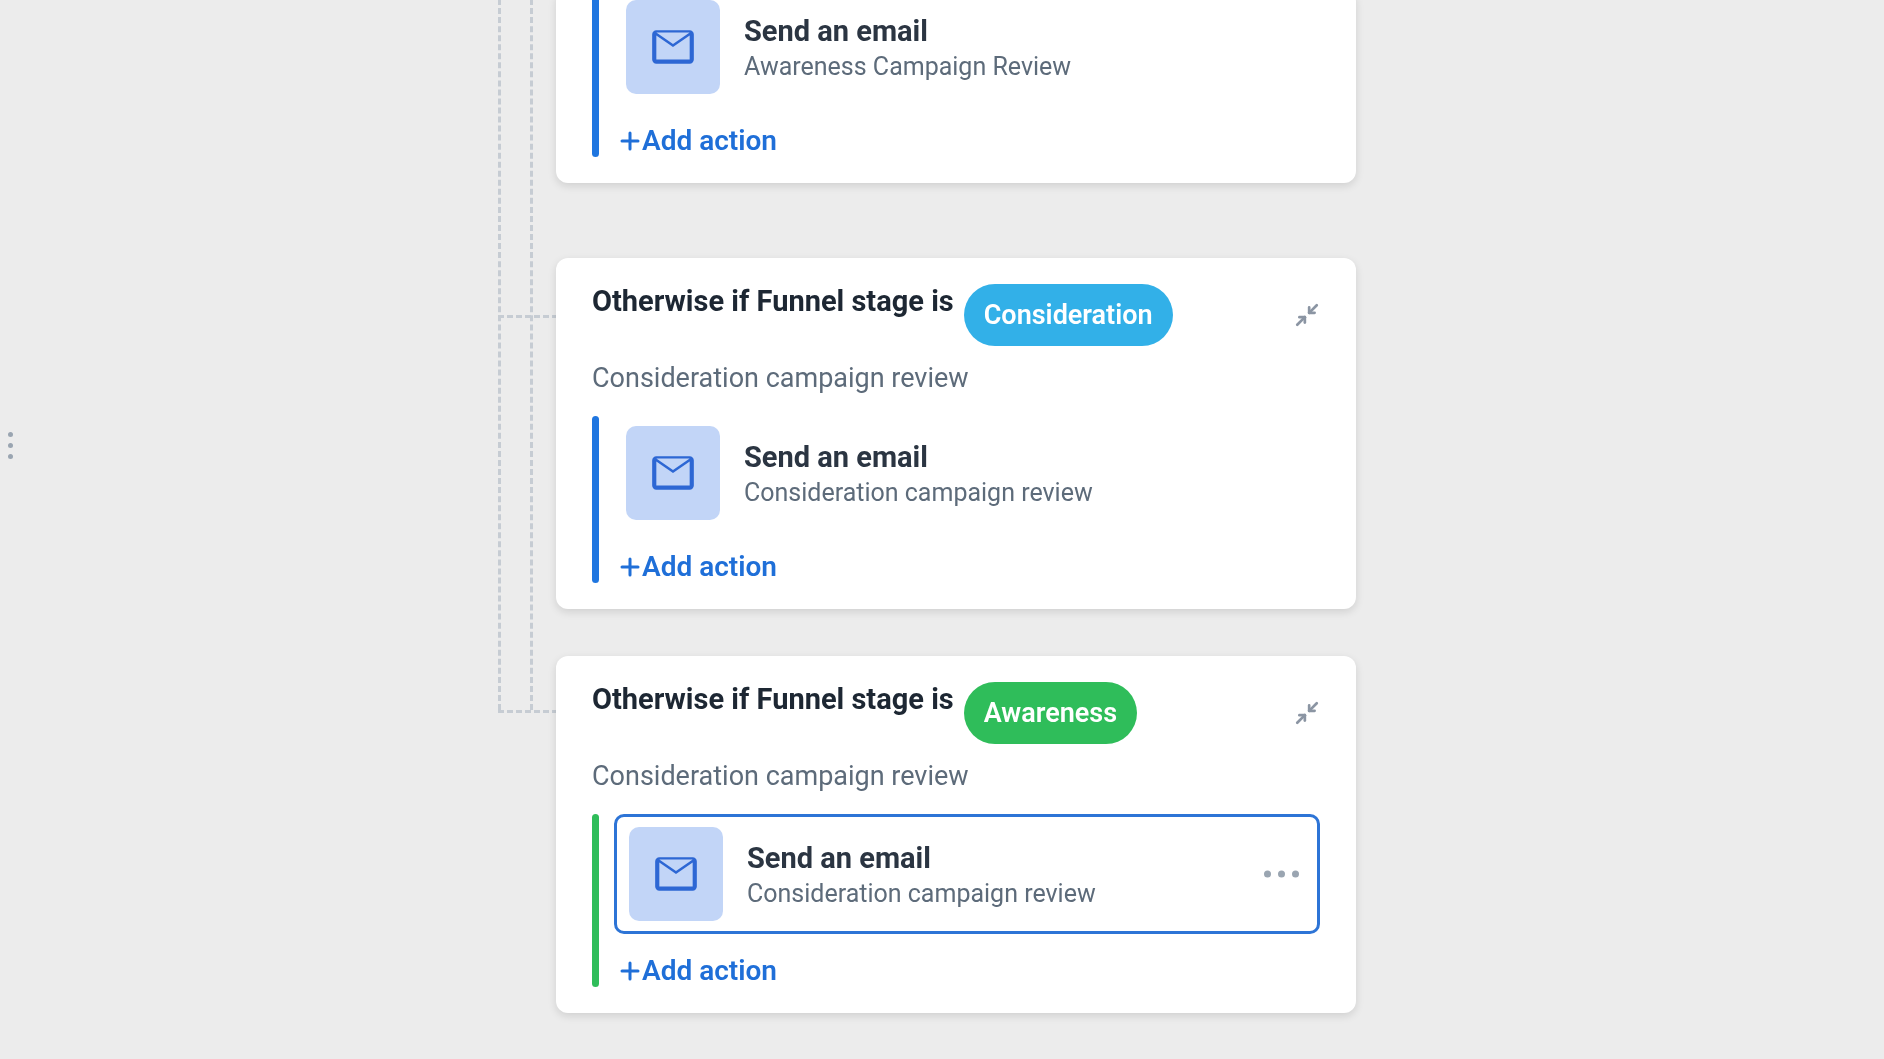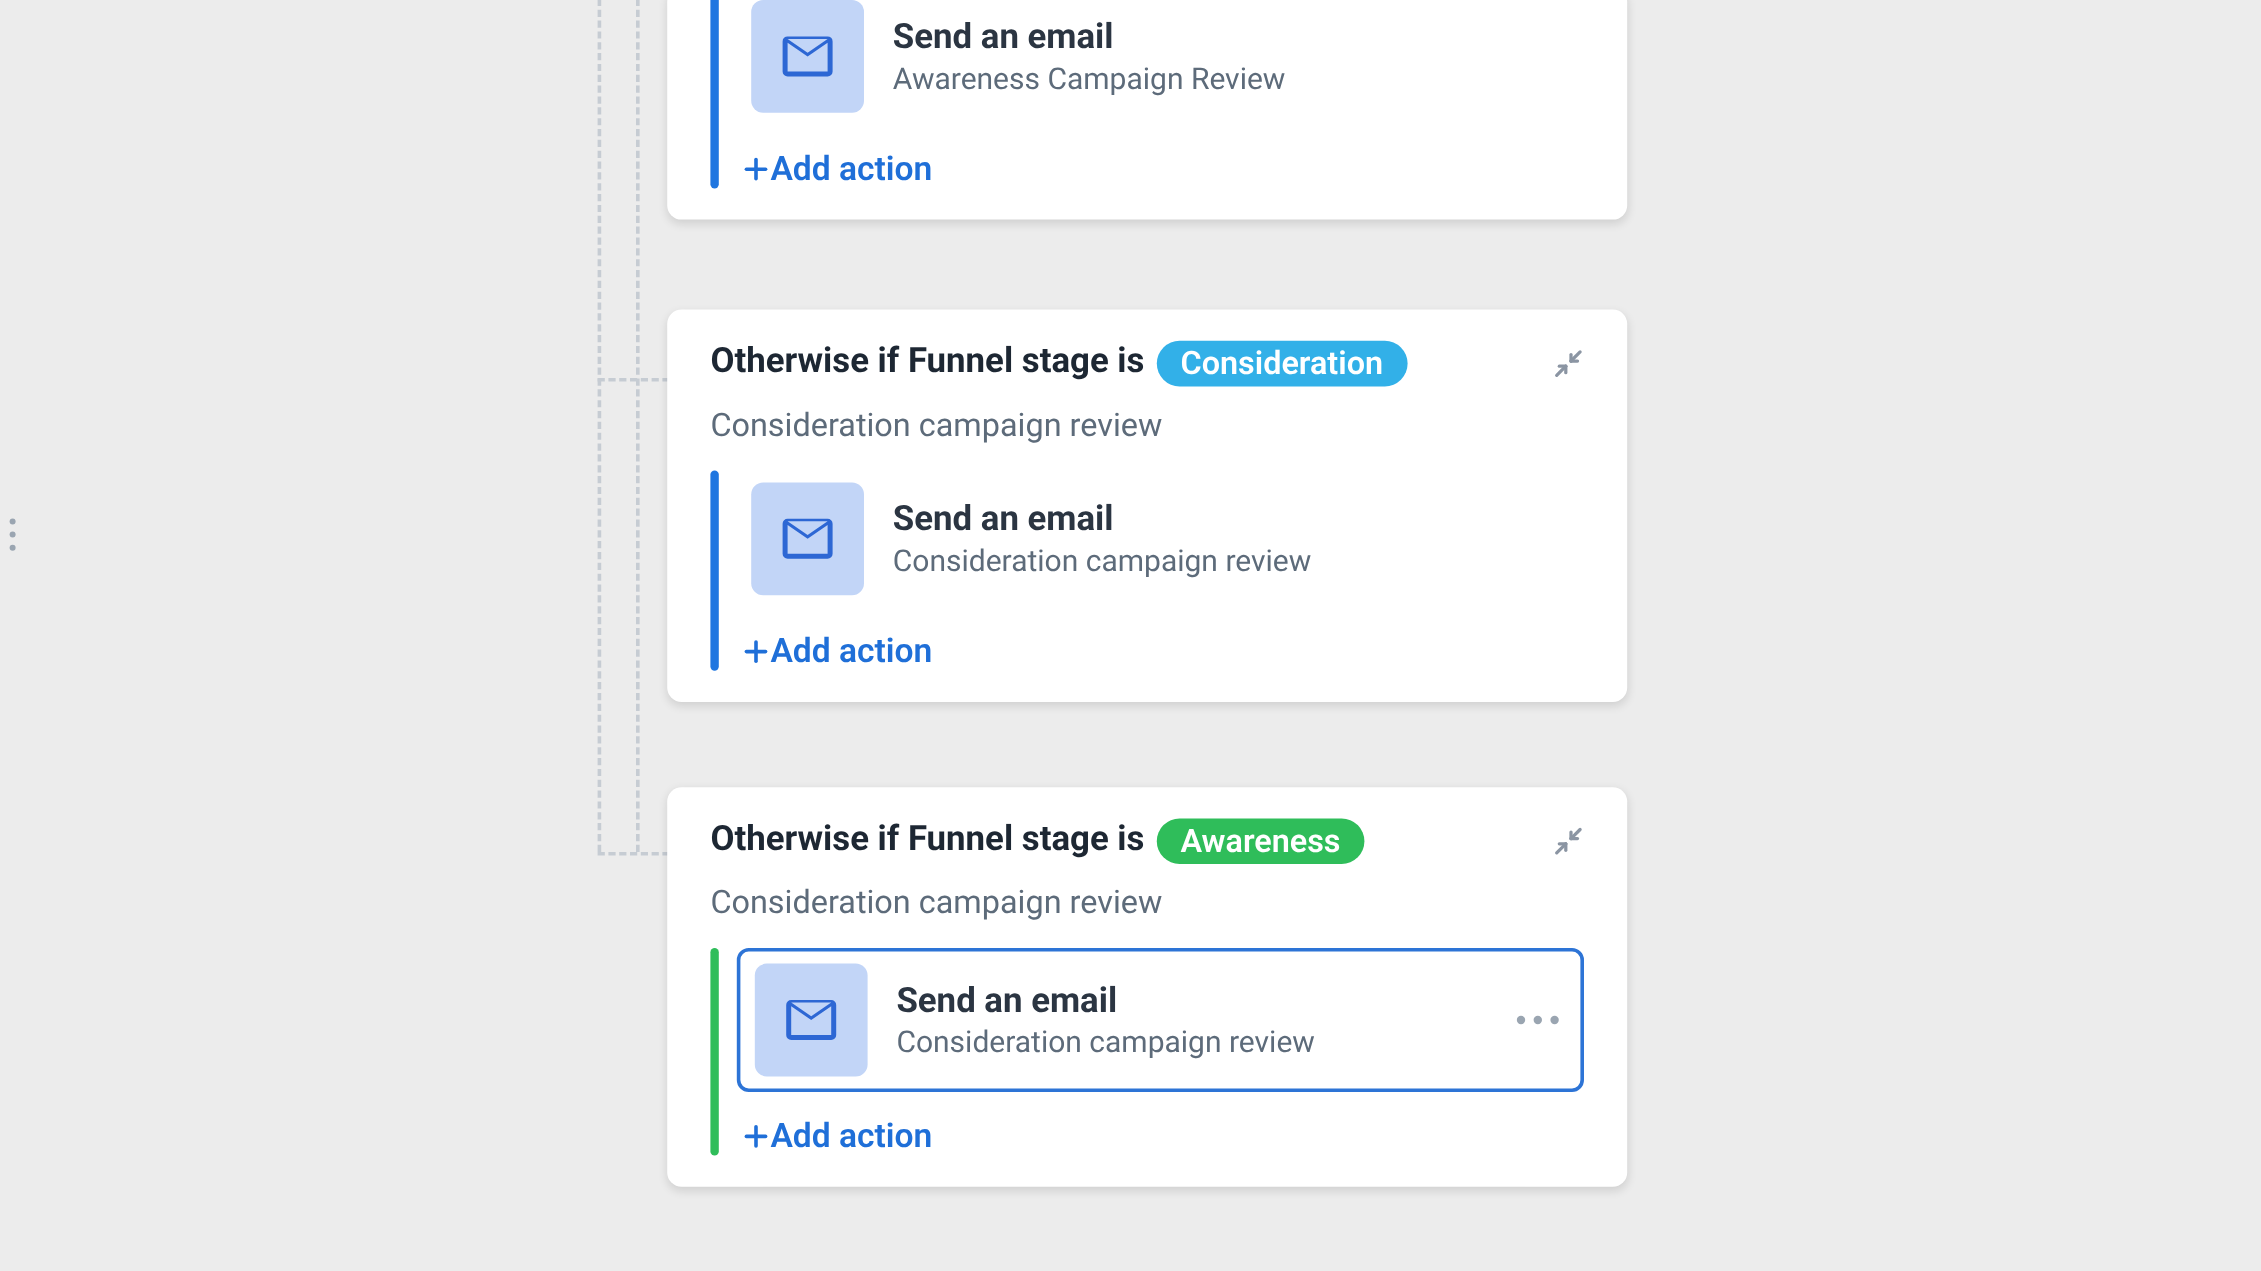--- a/index.html
+++ b/index.html
@@ -67,21 +67,21 @@
       display: flex;
       flex-wrap: wrap;
       gap: 10px;
     }
     .pill {
       display: inline-flex;
       align-items: center;
       color: #fff;
       font-weight: 600;
       font-size: 27px;
-      padding: 3px 20px;
+      padding: 15px 20px;
       border-radius: 999px;
     }
     .pill.blue { background: #32b0e8; }
     .pill.green { background: #2fbd5a; }
     .collapse-icon {
       color: #8b95a3;
       width: 26px;
       height: 26px;
     }
     .subtitle {

